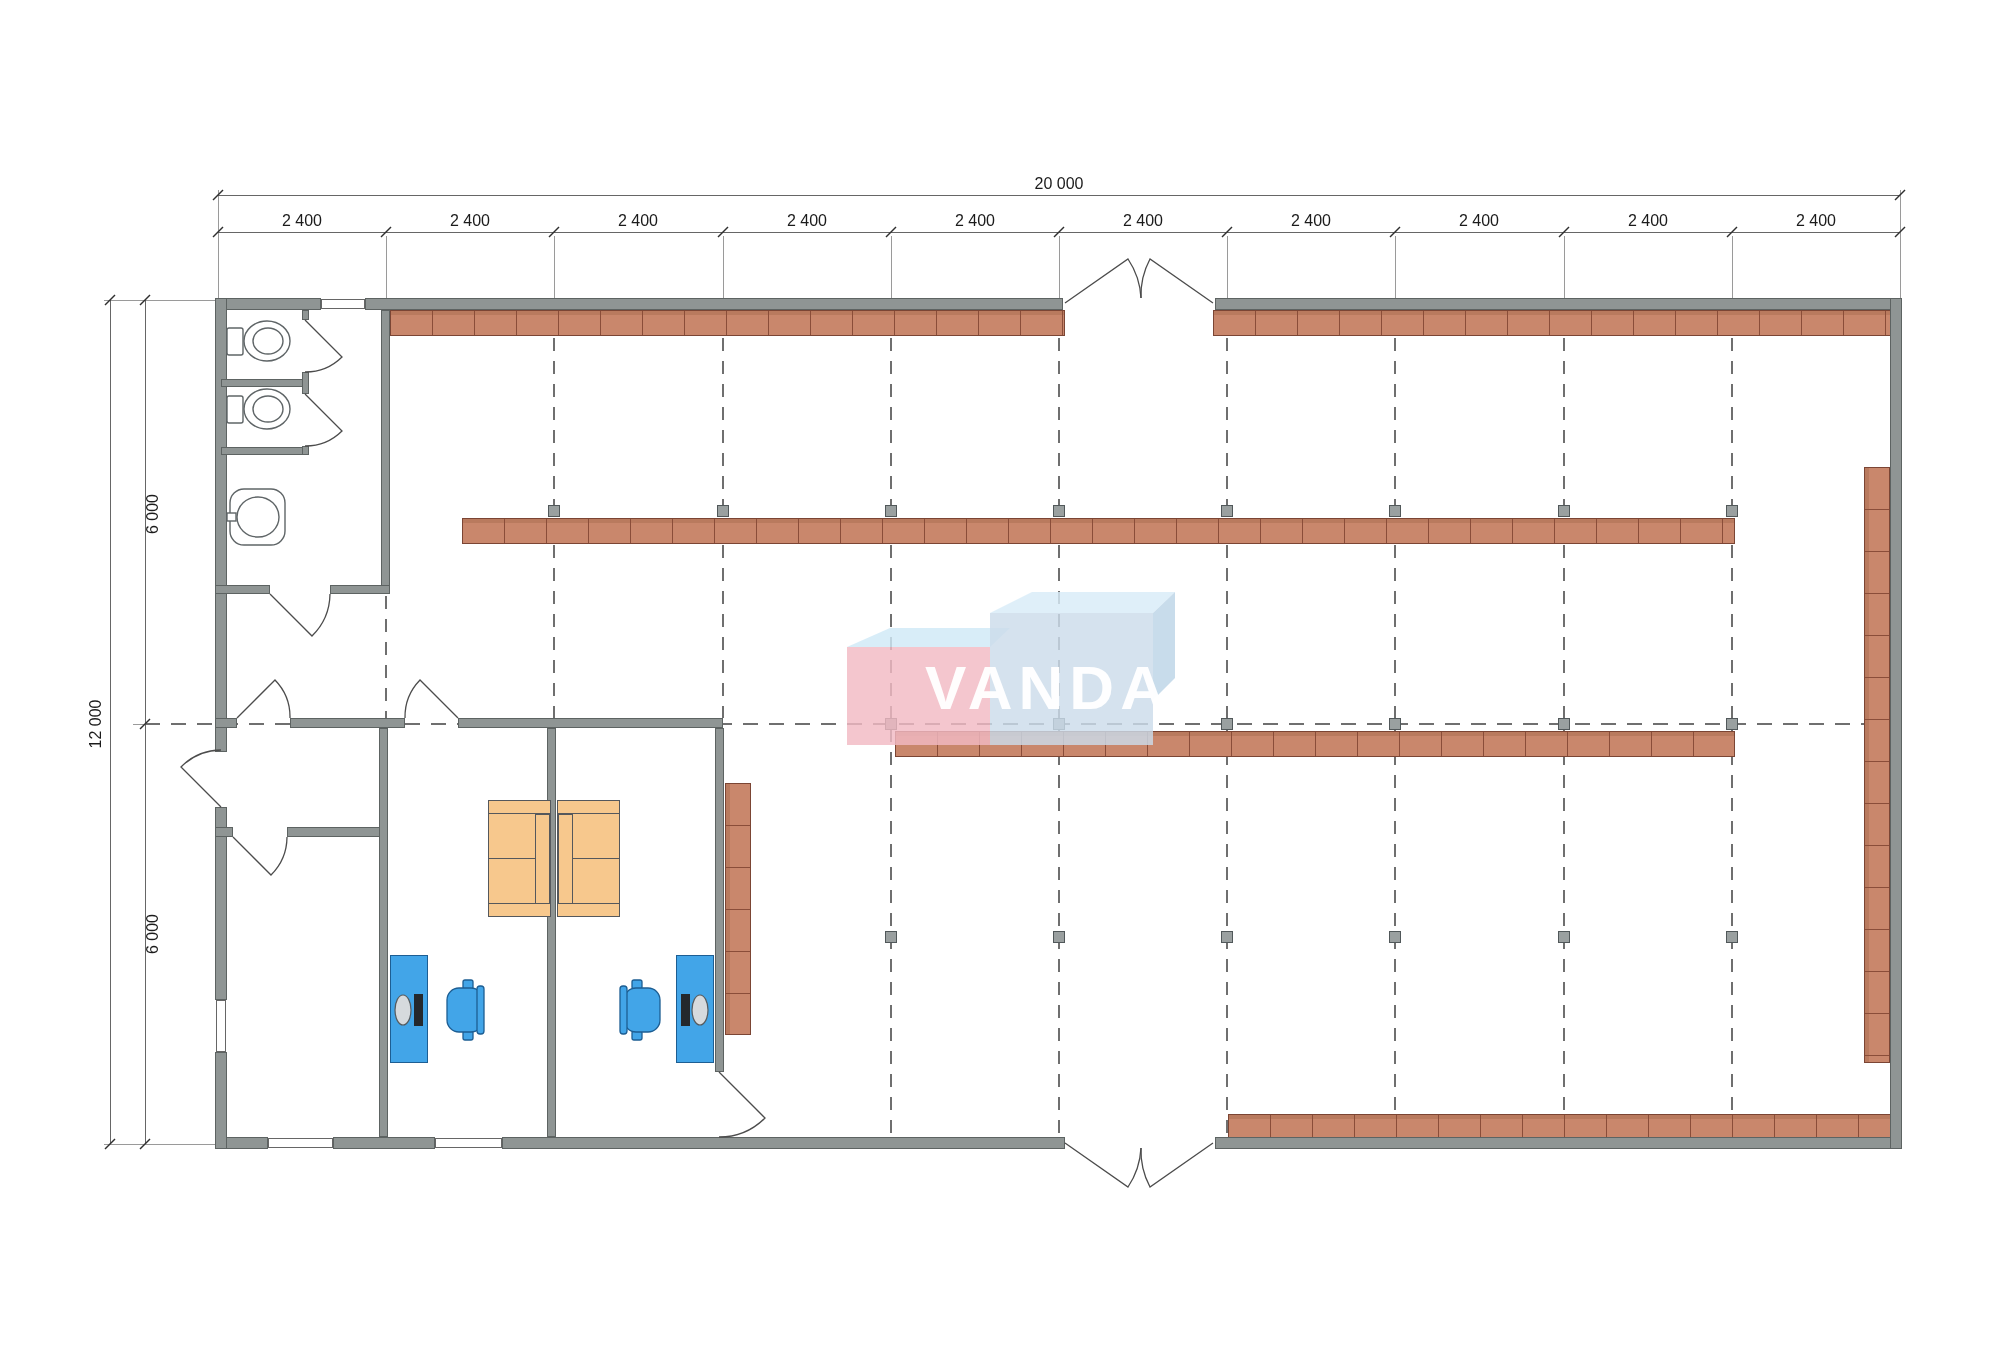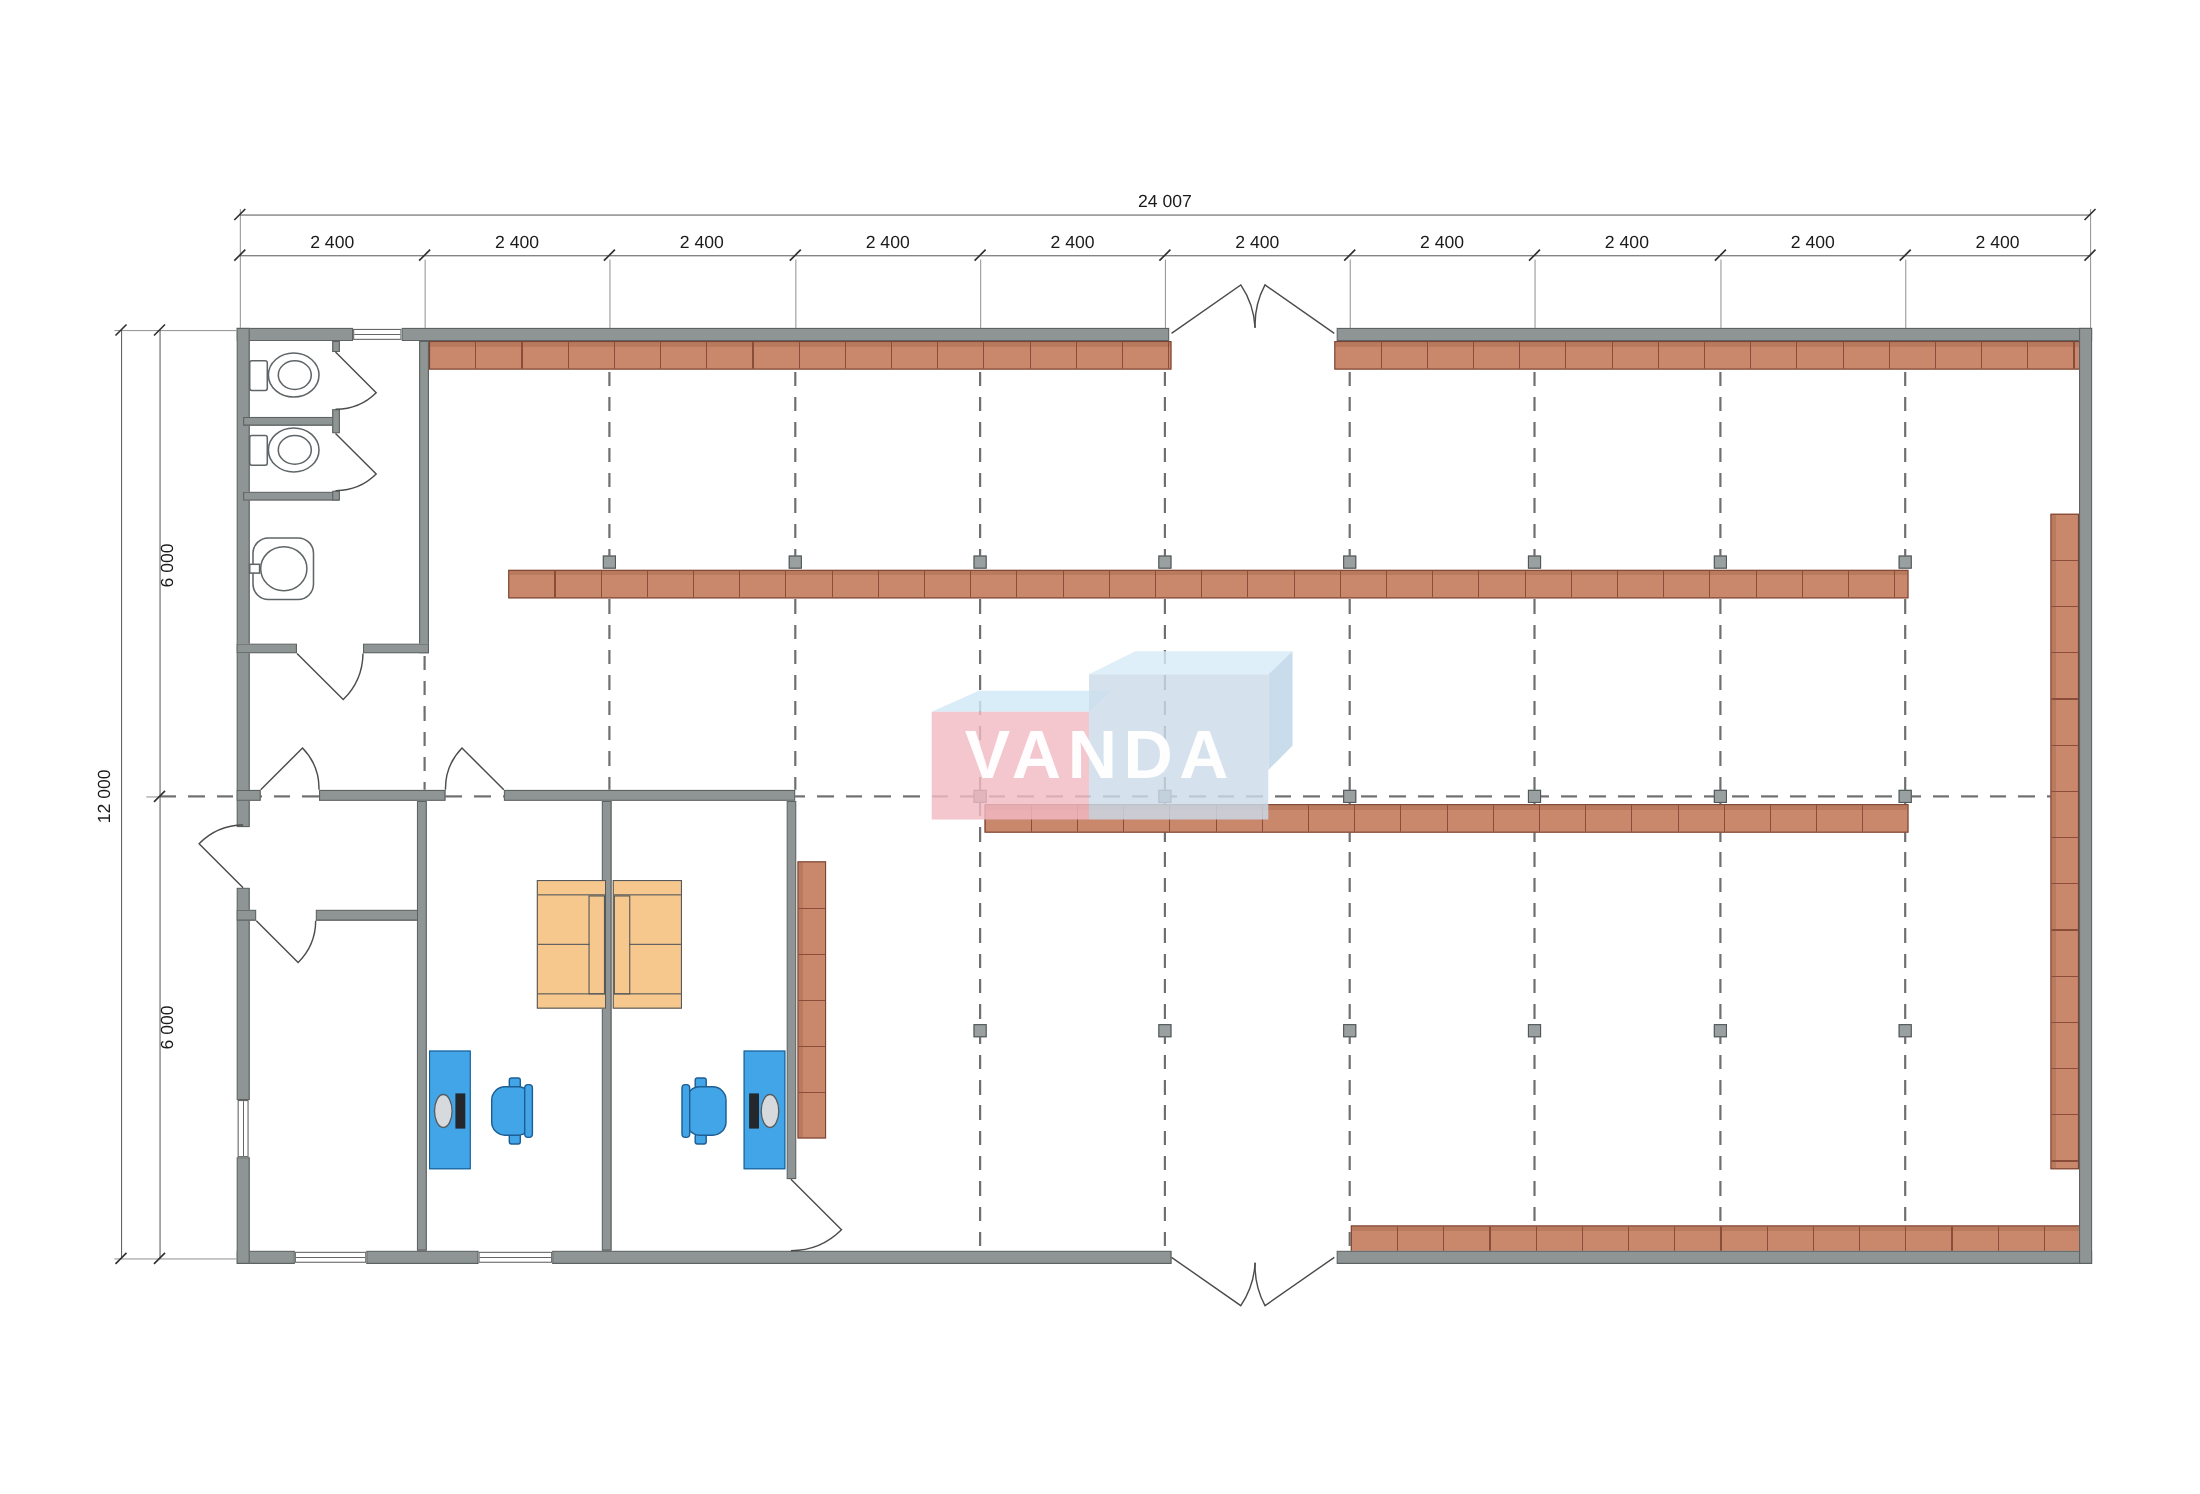--- a/index.html
+++ b/index.html
@@ -22,21 +22,21 @@
      background-image:linear-gradient(to bottom,rgba(0,0,0,0) 44%,#666 44% 56%,rgba(0,0,0,0) 56%);}
   .win-v{position:absolute;background:#fff;border:1px solid #666;box-sizing:border-box;
      background-image:linear-gradient(to right,rgba(0,0,0,0) 44%,#666 44% 56%,rgba(0,0,0,0) 56%);}
   .sofa{position:absolute;width:63px;height:117px;background:#f7c88d;border:1px solid #55585c;box-sizing:border-box;}
   .sofa .arm{position:absolute;left:0;width:100%;height:13px;border-bottom:1px solid #55585c;box-sizing:border-box;}
   .sofa .armb{position:absolute;left:0;bottom:0;width:100%;height:13px;border-top:1px solid #55585c;box-sizing:border-box;}
   .sofa .back{position:absolute;top:13px;height:90px;width:15px;border:1px solid #55585c;box-sizing:border-box;}
   .sofa .seat{position:absolute;top:57px;height:1px;background:#55585c;}
   .desk{position:absolute;width:38px;height:108px;background:#42a5e8;border:1px solid #1d5e93;box-sizing:border-box;}
   .logo-text{position:absolute;color:rgba(255,255,255,0.96);font-weight:bold;font-size:62px;
-     letter-spacing:6px;transform:translate(-50%,-50%);}
+     letter-spacing:6px;transform:translate(-50%,-50%);margin-left:48px;}
 </style>
 </head>
 <body>
 
 <div id="plan">
 
   <div class="vgrid" style="left:385px;top:596px;height:122px;"></div>
   <div class="vgrid" style="left:553px;top:315px;height:403px;"></div>
   <div class="vgrid" style="left:722px;top:315px;height:403px;"></div>
   <div class="vgrid" style="left:890px;top:315px;height:822px;"></div>
@@ -60,21 +60,21 @@
   <div class="ext" style="left:1732px;top:236px;width:1px;height:72px;"></div>
   <div class="ext" style="left:104px;top:300px;width:111px;height:1px;"></div>
   <div class="ext" style="left:133px;top:724px;width:12px;height:1px;"></div>
   <div class="ext" style="left:104px;top:1144px;width:111px;height:1px;"></div>
 
   <div class="dimline" style="left:218px;top:195px;width:1682px;height:1px;"></div>
   <div class="dimline" style="left:218px;top:232px;width:1682px;height:1px;"></div>
   <div class="dimline" style="left:110px;top:300px;width:1px;height:844px;"></div>
   <div class="dimline" style="left:145px;top:300px;width:1px;height:844px;"></div>
 
-  <div class="dimtext" style="left:1059px;top:175px;transform:translateX(-50%);">24 007</div>
+  <div class="dimtext" style="left:1059px;top:175px;transform:translateX(-50%);">20 000</div>
   <div class="dimtext" style="left:302px;top:212px;transform:translateX(-50%);">2 400</div>
   <div class="dimtext" style="left:470px;top:212px;transform:translateX(-50%);">2 400</div>
   <div class="dimtext" style="left:638px;top:212px;transform:translateX(-50%);">2 400</div>
   <div class="dimtext" style="left:807px;top:212px;transform:translateX(-50%);">2 400</div>
   <div class="dimtext" style="left:975px;top:212px;transform:translateX(-50%);">2 400</div>
   <div class="dimtext" style="left:1143px;top:212px;transform:translateX(-50%);">2 400</div>
   <div class="dimtext" style="left:1311px;top:212px;transform:translateX(-50%);">2 400</div>
   <div class="dimtext" style="left:1479px;top:212px;transform:translateX(-50%);">2 400</div>
   <div class="dimtext" style="left:1648px;top:212px;transform:translateX(-50%);">2 400</div>
   <div class="dimtext" style="left:1816px;top:212px;transform:translateX(-50%);">2 400</div>

